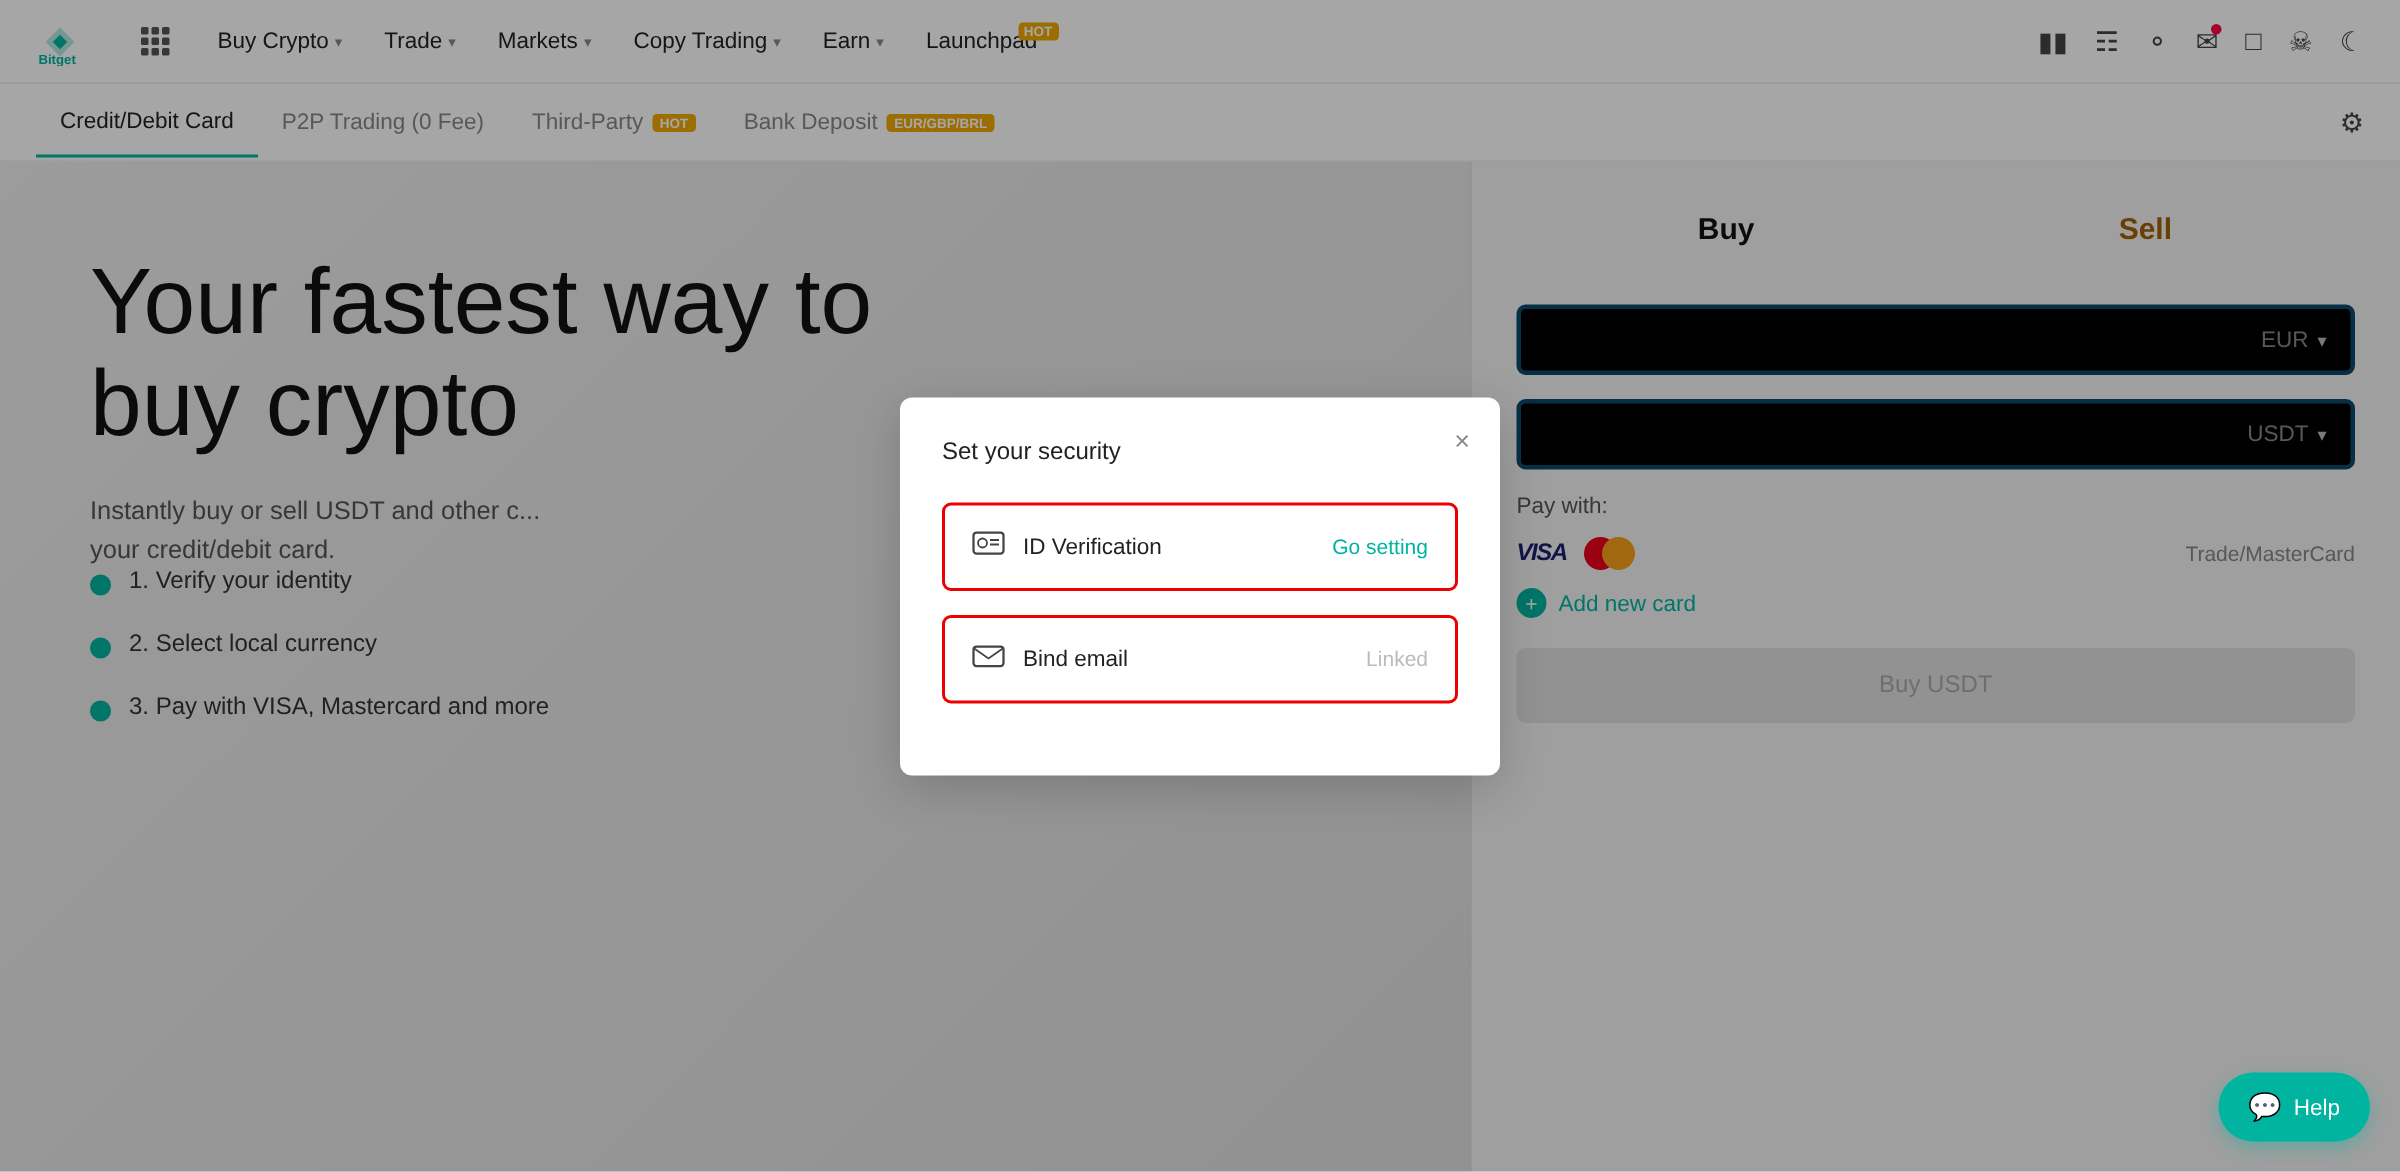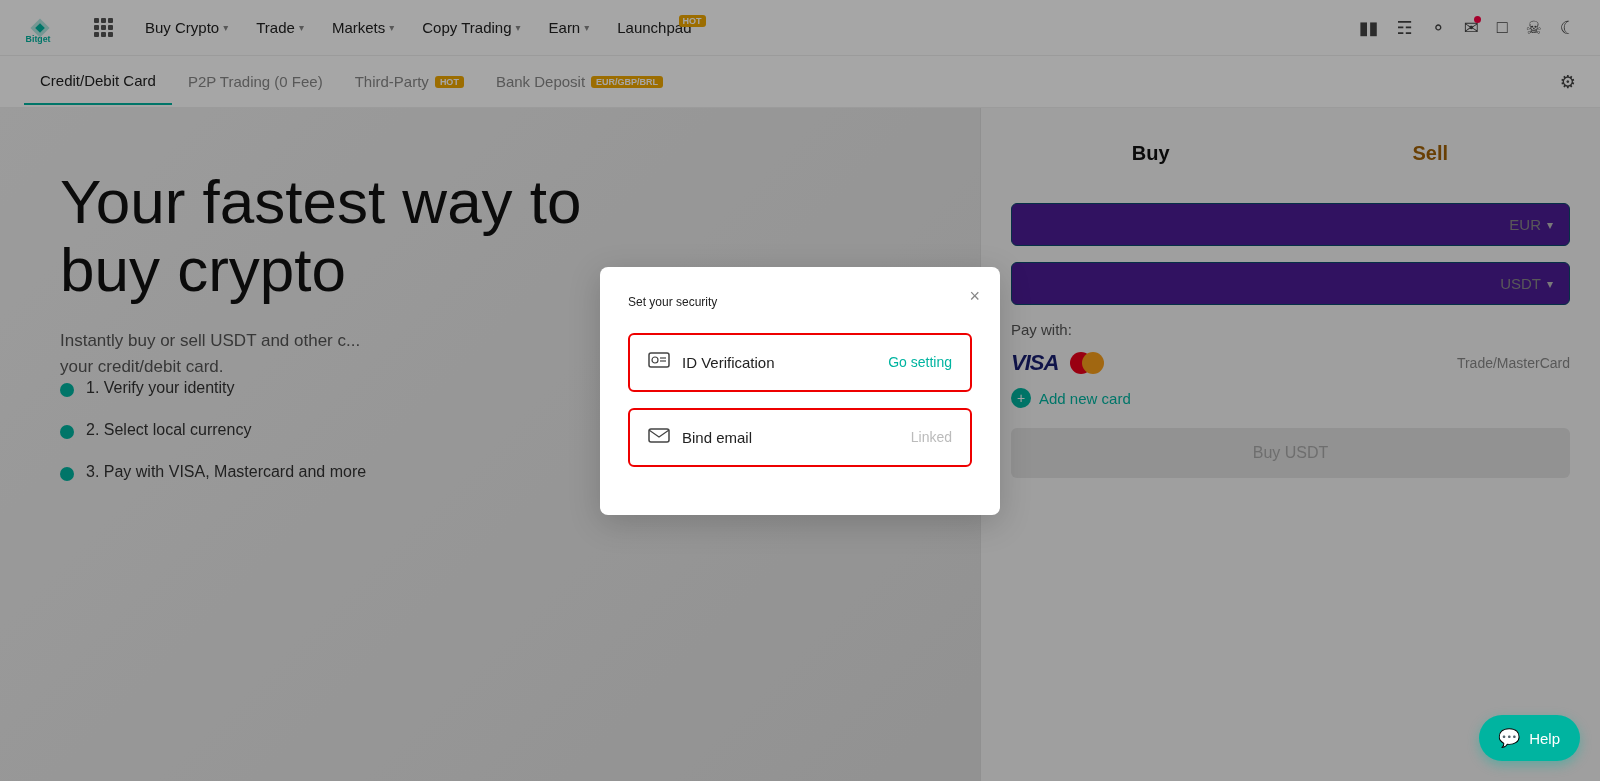--- a/index.html
+++ b/index.html
@@ -73,28 +73,28 @@
       border-left: 1px solid #ddd;
     }
     .buy-sell-tabs { display: flex; margin-bottom: 24px; }
     .buy-sell-tab {
       flex: 1; text-align: center; padding: 14px; font-size: 20px; font-weight: 600; cursor: pointer;
     }
     .buy-sell-tab.active { color: #111; }
     .buy-sell-tab.inactive { color: #a16207; }
     .form-row { margin-bottom: 16px; }
     .input-box {
-      width: 100%; border: 1px solid #0c4a6e; border-radius: 6px; padding: 12px 16px;
-      font-size: 15px; background: #4c1d95; display: flex; justify-content: flex-end; align-items: center;
+      width: 100%; border: 3px solid #0c4a6e; border-radius: 6px; padding: 12px 16px;
+      font-size: 15px; background: #000000; display: flex; justify-content: flex-end; align-items: center;
       color: #888;
       text-align: right;
     }
     .pay-with-label { font-size: 15px; color: #555; margin-bottom: 12px; }
     .payment-row { display: flex; align-items: center; gap: 12px; }
-    .visa-logo { font-size: 22px; font-weight: 900; color: #1a1f71; font-style: italic; letter-spacing: -1px; text-align: right; }
+    .visa-logo { font-size: 16px; font-weight: 900; color: #1a1f71; font-style: italic; letter-spacing: -1px; text-align: right; }
     .mc-logo {
       display: flex; align-items: center;
     }
     .mc-circle1 { width: 22px; height: 22px; background: #eb001b; border-radius: 50%; }
     .mc-circle2 { width: 22px; height: 22px; background: #f79e1b; border-radius: 50%; margin-left: -10px; }
     .payment-label { margin-left: auto; font-size: 14px; color: #888; }
     .add-card { display: flex; align-items: center; gap: 8px; color: #00b4a0; font-size: 15px; cursor: pointer; margin-top: 12px; }
     .add-card-icon { width: 20px; height: 20px; border-radius: 50%; background: #00b4a0; color: #fff; display: flex; align-items: center; justify-content: center; font-size: 14px; }
     .buy-btn {
       width: 100%; padding: 16px; background: #e0e0e0; color: #aaa; font-size: 16px;
@@ -106,21 +106,21 @@
       position: absolute; top: 0; left: 0; width: 100%; height: 100%;
       background: rgba(0,0,0,0.35); z-index: 100;
       display: flex; align-items: center; justify-content: center;
     }
 
     
     .modal {
       background: #fff; border-radius: 8px; width: 400px;
       padding: 28px 28px 32px 28px; position: relative; box-shadow: 0 8px 32px rgba(0,0,0,0.18);
     }
-    .modal-title { font-size: 12px; font-weight: 500; color: #222; margin-bottom: 24px; }
+    .modal-title { font-size: 16px; font-weight: 500; color: #222; margin-bottom: 24px; }
     .modal-close {
       position: absolute; top: 20px; right: 20px; cursor: pointer;
       font-size: 18px; color: #888; line-height: 1;
     }
     .modal-row {
       border: 2px solid #e00; border-radius: 6px; padding: 16px 18px;
       margin-bottom: 16px; display: flex; align-items: center; gap: 12px;
     }
     .modal-row-icon { font-size: 18px; color: #444; flex-shrink: 0; }
     .modal-row-label { font-size: 15px; color: #222; flex: 1; }

